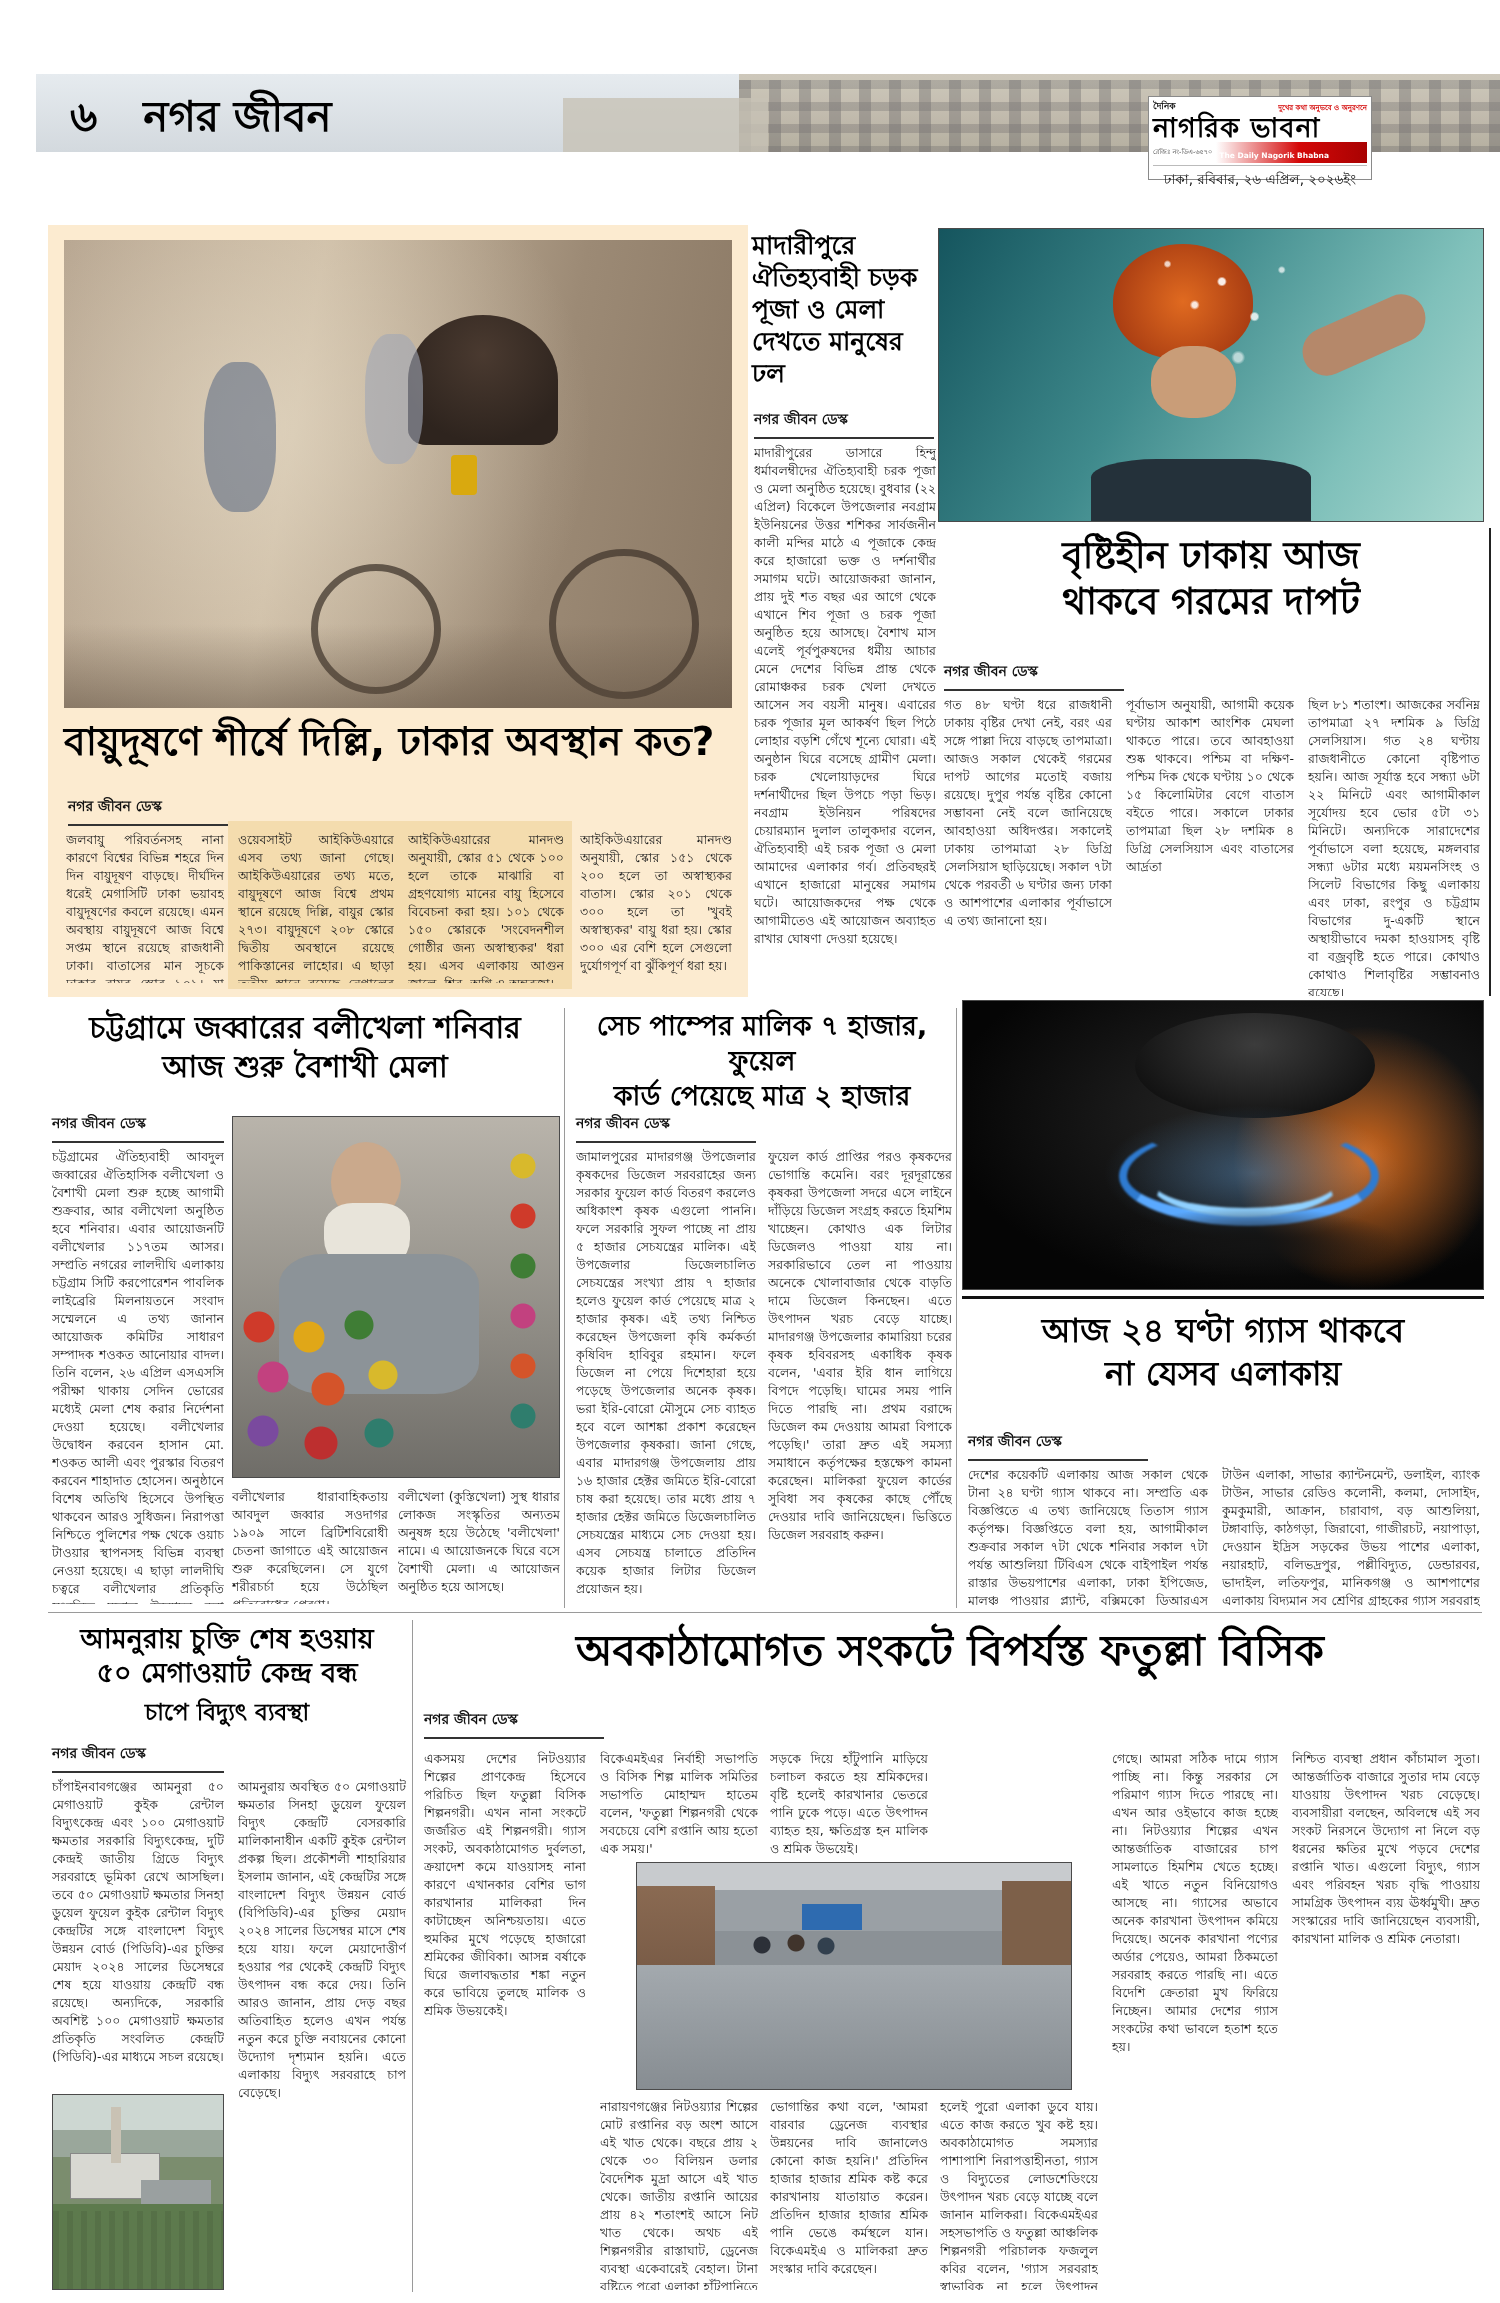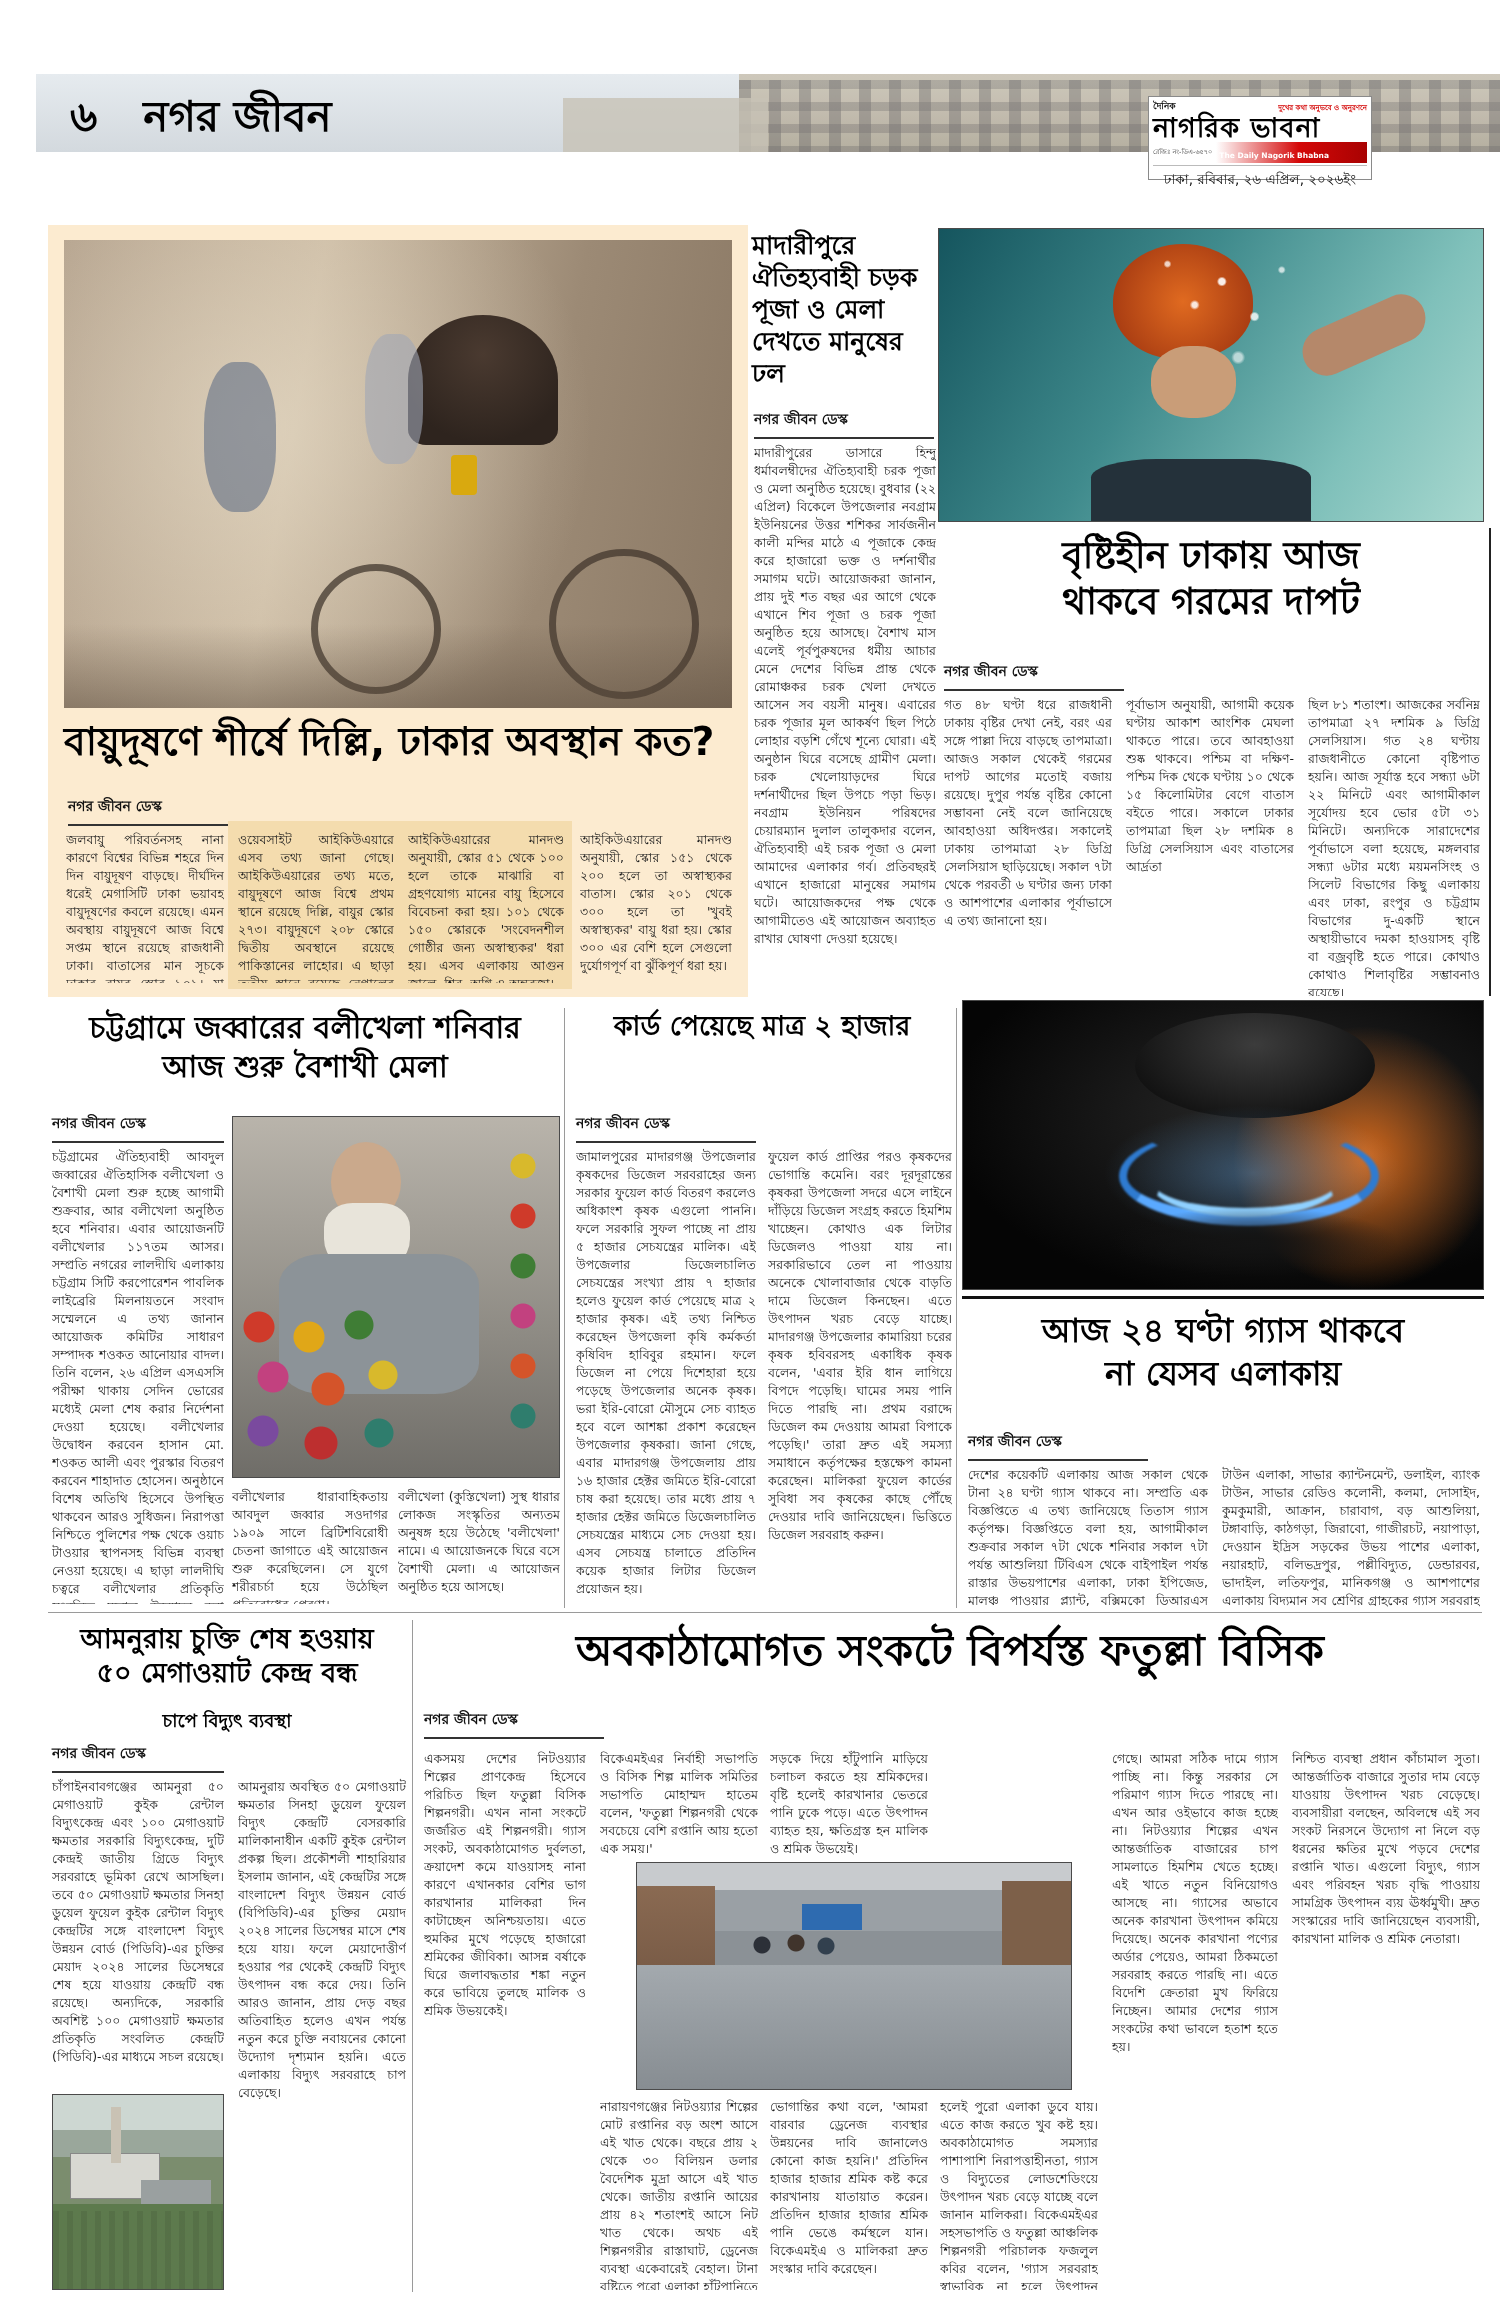--- a/index.html
+++ b/index.html
@@ -127,20 +127,21 @@
                     radial-gradient(circle at 23px 70px,#cf3a2a 12px,transparent 13px),
                     radial-gradient(circle at 23px 120px,#3f7d35 12px,transparent 13px),
                     radial-gradient(circle at 23px 170px,#c2417f 12px,transparent 13px),
                     radial-gradient(circle at 23px 220px,#d4542a 12px,transparent 13px),
                     radial-gradient(circle at 23px 270px,#2f7d6d 12px,transparent 13px)"></div>
   </div>
   <div class="body" style="position:absolute;left:232px;top:1488px;width:156px;height:116px">বলীখেলার ধারাবাহিকতায় আবদুল জব্বার সওদাগর ১৯০৯ সালে ব্রিটিশবিরোধী চেতনা জাগাতে এই আয়োজন শুরু করেছিলেন। সে যুগে শরীরচর্চা হয়ে উঠেছিল প্রতিরোধের প্রেরণা।</div>
   <div class="body" style="position:absolute;left:398px;top:1488px;width:162px;height:116px">বলীখেলা (কুস্তিখেলা) সুস্থ ধারার লোকজ সংস্কৃতির অন্যতম অনুষঙ্গ হয়ে উঠেছে 'বলীখেলা' নামে। এ আয়োজনকে ঘিরে বসে বৈশাখী মেলা। এ আয়োজন অনুষ্ঠিত হয়ে আসছে।</div>
 
   <div class="hl center" style="position:absolute;left:572px;top:1008px;width:380px;font-size:27px;line-height:1.3">
+    <div>সেচ পাম্পের মালিক ৭ হাজার, ফুয়েল</div>
     <div>কার্ড পেয়েছে মাত্র ২ হাজার</div>
   </div>
   <div class="byline" style="position:absolute;left:576px;top:1112px;width:180px">নগর জীবন ডেস্ক</div>
   <div class="body" style="position:absolute;left:576px;top:1148px;width:180px;height:458px">জামালপুরের মাদারগঞ্জ উপজেলার কৃষকদের ডিজেল সরবরাহের জন্য সরকার ফুয়েল কার্ড বিতরণ করলেও অধিকাংশ কৃষক এগুলো পাননি। ফলে সরকারি সুফল পাচ্ছে না প্রায় ৫ হাজার সেচযন্ত্রের মালিক। এই উপজেলার ডিজেলচালিত সেচযন্ত্রের সংখ্যা প্রায় ৭ হাজার হলেও ফুয়েল কার্ড পেয়েছে মাত্র ২ হাজার কৃষক। এই তথ্য নিশ্চিত করেছেন উপজেলা কৃষি কর্মকর্তা কৃষিবিদ হাবিবুর রহমান। ফলে ডিজেল না পেয়ে দিশেহারা হয়ে পড়েছে উপজেলার অনেক কৃষক। ভরা ইরি-বোরো মৌসুমে সেচ ব্যাহত হবে বলে আশঙ্কা প্রকাশ করেছেন উপজেলার কৃষকরা। জানা গেছে, এবার মাদারগঞ্জ উপজেলায় প্রায় ১৬ হাজার হেক্টর জমিতে ইরি-বোরো চাষ করা হয়েছে। তার মধ্যে প্রায় ৭ হাজার হেক্টর জমিতে ডিজেলচালিত সেচযন্ত্রের মাধ্যমে সেচ দেওয়া হয়। এসব সেচযন্ত্র চালাতে প্রতিদিন কয়েক হাজার লিটার ডিজেল প্রয়োজন হয়।</div>
   <div class="body" style="position:absolute;left:768px;top:1148px;width:184px;height:458px">ফুয়েল কার্ড প্রাপ্তির পরও কৃষকদের ভোগান্তি কমেনি। বরং দূরদূরান্তের কৃষকরা উপজেলা সদরে এসে লাইনে দাঁড়িয়ে ডিজেল সংগ্রহ করতে হিমশিম খাচ্ছেন। কোথাও এক লিটার ডিজেলও পাওয়া যায় না। সরকারিভাবে তেল না পাওয়ায় অনেকে খোলাবাজার থেকে বাড়তি দামে ডিজেল কিনছেন। এতে উৎপাদন খরচ বেড়ে যাচ্ছে। মাদারগঞ্জ উপজেলার কামারিয়া চরের কৃষক হবিবরসহ একাধিক কৃষক বলেন, 'এবার ইরি ধান লাগিয়ে বিপদে পড়েছি। ঘামের সময় পানি দিতে পারছি না। প্রথম বরাদ্দে ডিজেল কম দেওয়ায় আমরা বিপাকে পড়েছি।' তারা দ্রুত এই সমস্যা সমাধানে কর্তৃপক্ষের হস্তক্ষেপ কামনা করেছেন। মালিকরা ফুয়েল কার্ডের সুবিধা সব কৃষকের কাছে পৌঁছে দেওয়ার দাবি জানিয়েছেন। ভিত্তিতে ডিজেল সরবরাহ করুন।</div>
 
   <div class="photo" style="left:962px;top:1000px;width:522px;height:290px;background:radial-gradient(ellipse at 60% 40%,#2a2a2a,#050505 75%)">
     <div class="abs" style="right:-8%;top:6%;width:320px;height:280px;background:radial-gradient(circle,rgba(255,122,26,.8),transparent 62%)"></div>
     <div class="abs" style="left:33%;top:4%;width:240px;height:105px;background:radial-gradient(ellipse at 50% 30%,#3c3c3c,#101010 80%);border-radius:50%"></div>
     <div class="abs" style="left:26%;bottom:16%;width:310px;height:140px;border-radius:50%;background:radial-gradient(ellipse,rgba(110,185,255,.35),transparent 68%)"></div>
@@ -158,21 +159,21 @@
   <div class="byline" style="position:absolute;left:968px;top:1430px;width:180px">নগর জীবন ডেস্ক</div>
   <div class="body" style="position:absolute;left:968px;top:1466px;width:240px;height:142px">দেশের কয়েকটি এলাকায় আজ সকাল থেকে টানা ২৪ ঘণ্টা গ্যাস থাকবে না। সম্প্রতি এক বিজ্ঞপ্তিতে এ তথ্য জানিয়েছে তিতাস গ্যাস কর্তৃপক্ষ। বিজ্ঞপ্তিতে বলা হয়, আগামীকাল শুক্রবার সকাল ৭টা থেকে শনিবার সকাল ৭টা পর্যন্ত আশুলিয়া টিবিএস থেকে বাইপাইল পর্যন্ত রাস্তার উভয়পাশের এলাকা, ঢাকা ইপিজেড, মালঞ্চ পাওয়ার প্ল্যান্ট, বক্সিমকো ডিআরএস (বেক্সিমকো ইন্ডাস্ট্রিয়াল কমপ্লেক্স), কাশিমপুর, সারদাগঞ্জ, হাজী মার্কেট, জিরানী, চন্দ্রা, নবীনগর, সাভার</div>
   <div class="body" style="position:absolute;left:1222px;top:1466px;width:258px;height:142px">টাউন এলাকা, সাভার ক্যান্টনমেন্ট, ডলাইল, ব্যাংক টাউন, সাভার রেডিও কলোনী, কলমা, দোসাইদ, কুমকুমারী, আক্রান, চারাবাগ, বড় আশুলিয়া, টঙ্গাবাড়ি, কাঠগড়া, জিরাবো, গাজীরচট, নয়াপাড়া, দেওয়ান ইদ্রিস সড়কের উভয় পাশের এলাকা, নয়ারহাট, বলিভদ্রপুর, পল্লীবিদ্যুত, ডেন্ডারবর, ভাদাইল, লতিফপুর, মানিকগঞ্জ ও আশপাশের এলাকায় বিদ্যমান সব শ্রেণির গ্রাহকের গ্যাস সরবরাহ বন্ধ থাকবে। এ ছাড়া এর আশপাশের এলাকায় গ্যাসের স্বল্পচাপ বিরাজ করতে পারে। সাময়িক এই অসুবিধার জন্য গ্রাহকদের কাছে দুঃখ প্রকাশ করেছে তিতাস গ্যাস কর্তৃপক্ষ।</div>
 
   <div class="hrule" style="left:48px;top:1612px;width:1434px"></div>
   <div class="vrule" style="left:412px;top:1620px;height:672px"></div>
 
   <div class="hl center" style="position:absolute;left:48px;top:1622px;width:358px;font-size:27px;line-height:1.25">
     <div>আমনুরায় চুক্তি শেষ হওয়ায়</div>
     <div>৫০ মেগাওয়াট কেন্দ্র বন্ধ</div>
-    <div class="hl" style="font-size:18px;margin-top:20px">চাপে বিদ্যুৎ ব্যবস্থা</div>
+    <div class="hl" style="font-size:23px;margin-top:8px">চাপে বিদ্যুৎ ব্যবস্থা</div>
   </div>
   <div class="byline" style="position:absolute;left:52px;top:1742px;width:172px">নগর জীবন ডেস্ক</div>
   <div class="body" style="position:absolute;left:52px;top:1778px;width:172px;height:308px">চাঁপাইনবাবগঞ্জের আমনুরা ৫০ মেগাওয়াট কুইক রেন্টাল বিদ্যুৎকেন্দ্র এবং ১০০ মেগাওয়াট ক্ষমতার সরকারি বিদ্যুৎকেন্দ্র, দুটি কেন্দ্রই জাতীয় গ্রিডে বিদ্যুৎ সরবরাহে ভূমিকা রেখে আসছিল। তবে ৫০ মেগাওয়াট ক্ষমতার সিনহা ডুয়েল ফুয়েল কুইক রেন্টাল বিদ্যুৎ কেন্দ্রটির সঙ্গে বাংলাদেশ বিদ্যুৎ উন্নয়ন বোর্ড (পিডিবি)-এর চুক্তির মেয়াদ ২০২৪ সালের ডিসেম্বরে শেষ হয়ে যাওয়ায় কেন্দ্রটি বন্ধ রয়েছে। অন্যদিকে, সরকারি অবশিষ্ট ১০০ মেগাওয়াট ক্ষমতার প্রতিকৃতি সংবলিত কেন্দ্রটি (পিডিবি)-এর মাধ্যমে সচল রয়েছে।</div>
   <div class="photo" style="left:52px;top:2094px;width:172px;height:196px;background:linear-gradient(180deg,#cdd7d2 0 18%,#9aa79b 18% 32%,#7b8d6e 32% 56%,#5d7a4d 56% 100%)">
     <div class="abs" style="left:10%;top:30%;width:90px;height:46px;background:#d8d8d2;border:1px solid #888"></div>
     <div class="abs" style="left:34%;top:6%;width:10px;height:56px;background:#c9c2b4"></div>
     <div class="abs" style="left:52%;top:44%;width:70px;height:24px;background:#9aa0a0"></div>
     <div class="abs" style="left:0;bottom:0;width:100%;height:40%;
          background:repeating-linear-gradient(90deg,rgba(0,0,0,.08) 0 6px,transparent 6px 14px)"></div>
   </div>

